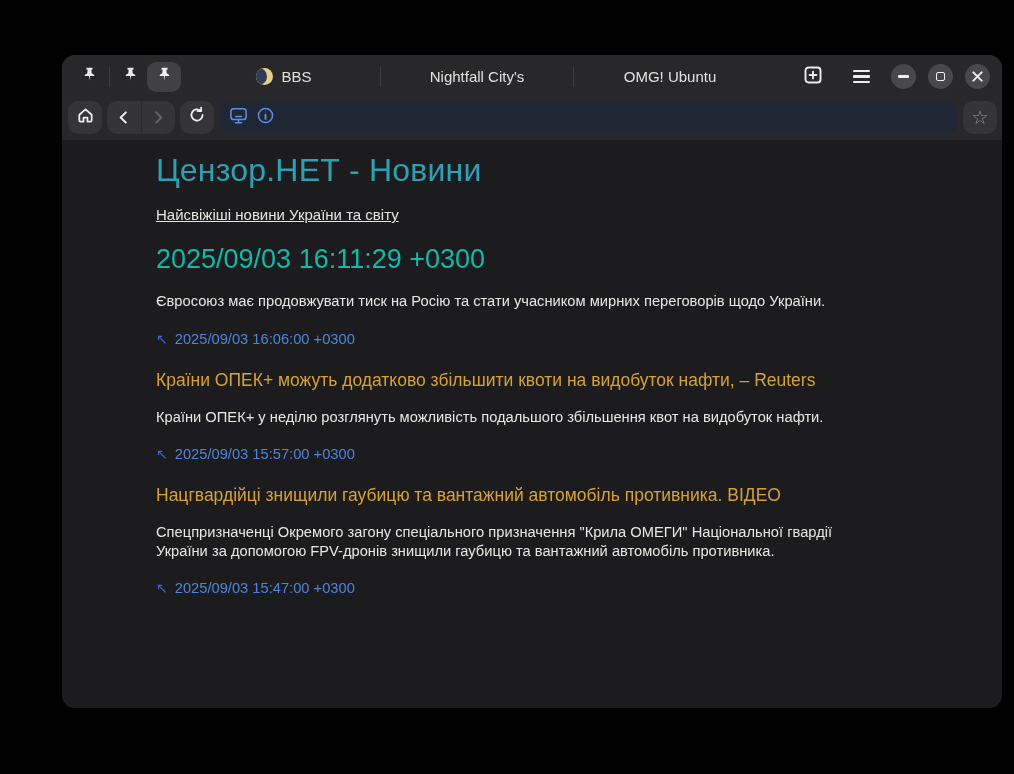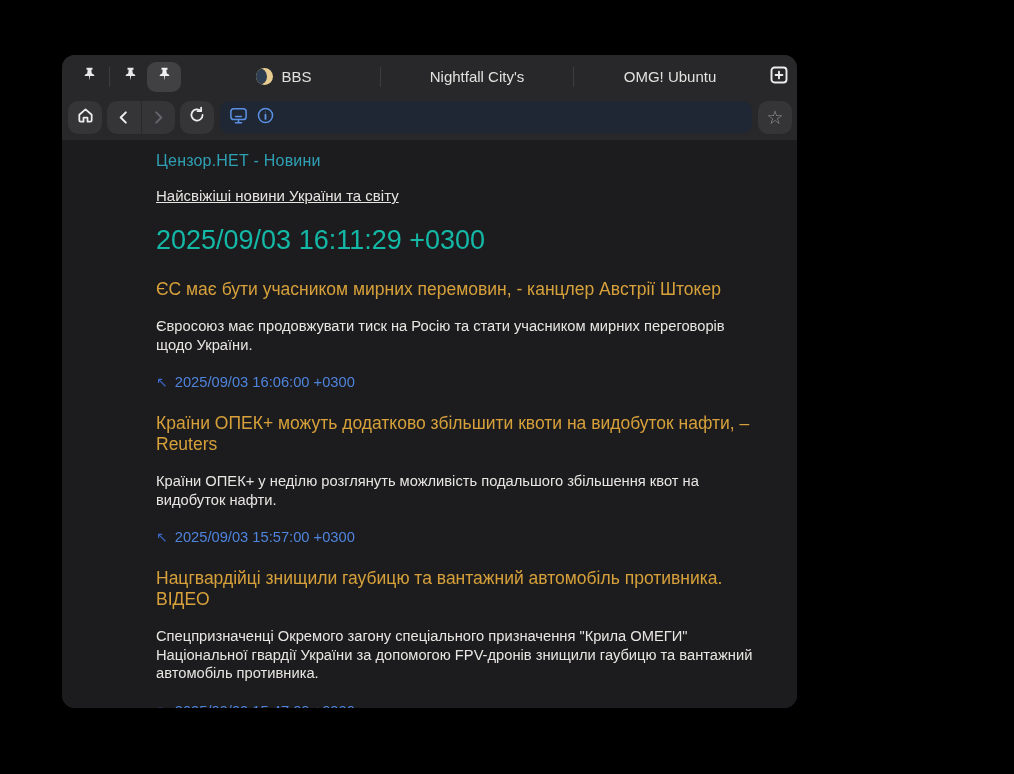--- a/index.html
+++ b/index.html
@@ -5,21 +5,21 @@
   * { box-sizing: border-box; margin: 0; padding: 0; }
   html, body { width: 1014px; height: 774px; }
   body {
     background: #000;
     font-family: "Liberation Sans", sans-serif;
     position: relative;
     overflow: hidden;
   }
   .window {
     position: absolute; left: 62px; top: 55px;
-    width: 735px; height: 653px;
+    width: 940px; height: 653px;
     border-radius: 13px; overflow: hidden;
     background: #28282a;
     box-shadow: 0 8px 30px rgba(0,0,0,.6);
   }
 
   
   .tabbar {
     height: 43px; display: flex; align-items: center;
     padding: 0 12px 0 10px; background: #28282a;
   }
@@ -78,21 +78,21 @@
   .urlbar input {
     flex: 1; background: transparent; border: none; outline: none;
     color: #7aa5e8; font-size: 14.5px; font-family: "Liberation Sans", sans-serif;
   }
 
   
   .content {
     height: 568px; background: #1c1c1e;
     padding: 9px 40px 0 94px; overflow: hidden;
   }
-  .content h1 { color: #2fa0b4; font-size: 16px; font-weight: 500; margin-top: 3px; letter-spacing: .2px; }
+  .content h1 { color: #2fa0b4; font-size: 32px; font-weight: 500; margin-top: 3px; letter-spacing: .2px; }
   .tagline { color: #e7e5e1; font-size: 15px; margin-top: 17px; text-decoration: underline; }
   .h2time { color: #14b8a6; font-size: 27px; font-weight: 500; margin-top: 21px; }
   .article h3 { color: #d6a03a; font-size: 17.5px; font-weight: 500; margin-top: 23px; }
   .article:first-of-type h3 { margin-top: 37px; }
   .article p { color: #e8e6e2; font-size: 14.7px; line-height: 18.5px; margin-top: 17px; max-width: 680px; }
   .article .feed-link {
     display: flex; align-items: center; gap: 7px; margin-top: 20px;
     color: #4f84dd; font-size: 14.7px; text-decoration: none; width: max-content;
   }
   .feed-link .arrow { color: #3b66c8; font-size: 14px; }
@@ -233,21 +233,20 @@
       <span class="star-glyph">☆</span>
     </div>
   </div>
 
   <div class="content">
     <h1>Цензор.НЕТ - Новини</h1>
     <div class="tagline">Найсвіжіші новини України та світу</div>
     <div class="h2time">2025/09/03 16:11:29 +0300</div>
 
     <div class="article">
-      <h3>ЄС має бути учасником мирних перемовин, - канцлер Австрії Штокер</h3>
       <p>Євросоюз має продовжувати тиск на Росію та стати учасником мирних переговорів щодо України.</p>
       <a class="feed-link" href="#">
         <span class="arrow">↖</span>
         <span>2025/09/03 16:06:00 +0300</span>
       </a>
     </div>
 
     <div class="article">
       <h3>Країни ОПЕК+ можуть додатково збільшити квоти на видобуток нафти, – Reuters</h3>
       <p>Країни ОПЕК+ у неділю розглянуть можливість подальшого збільшення квот на видобуток нафти.</p>

